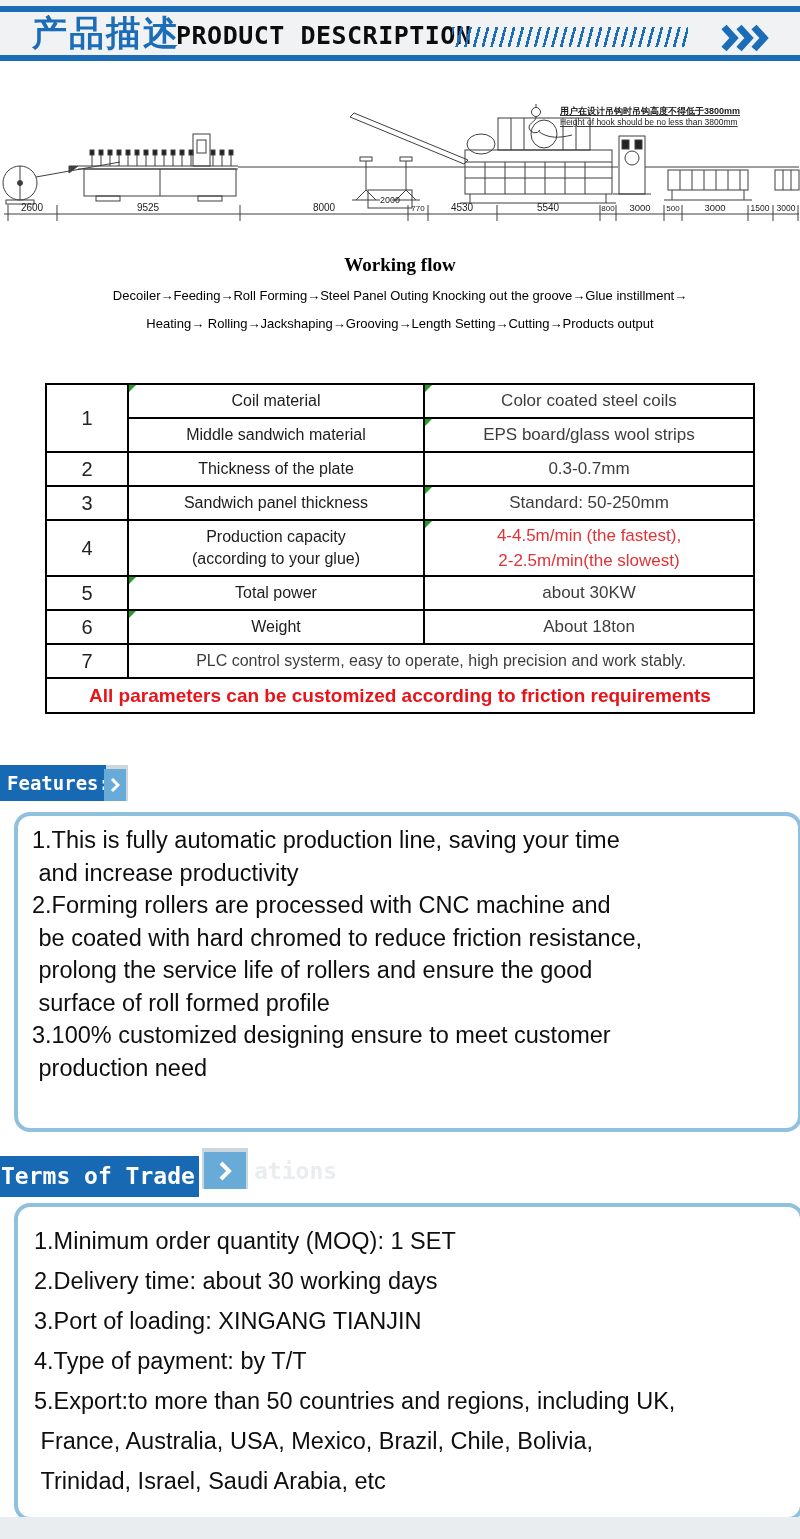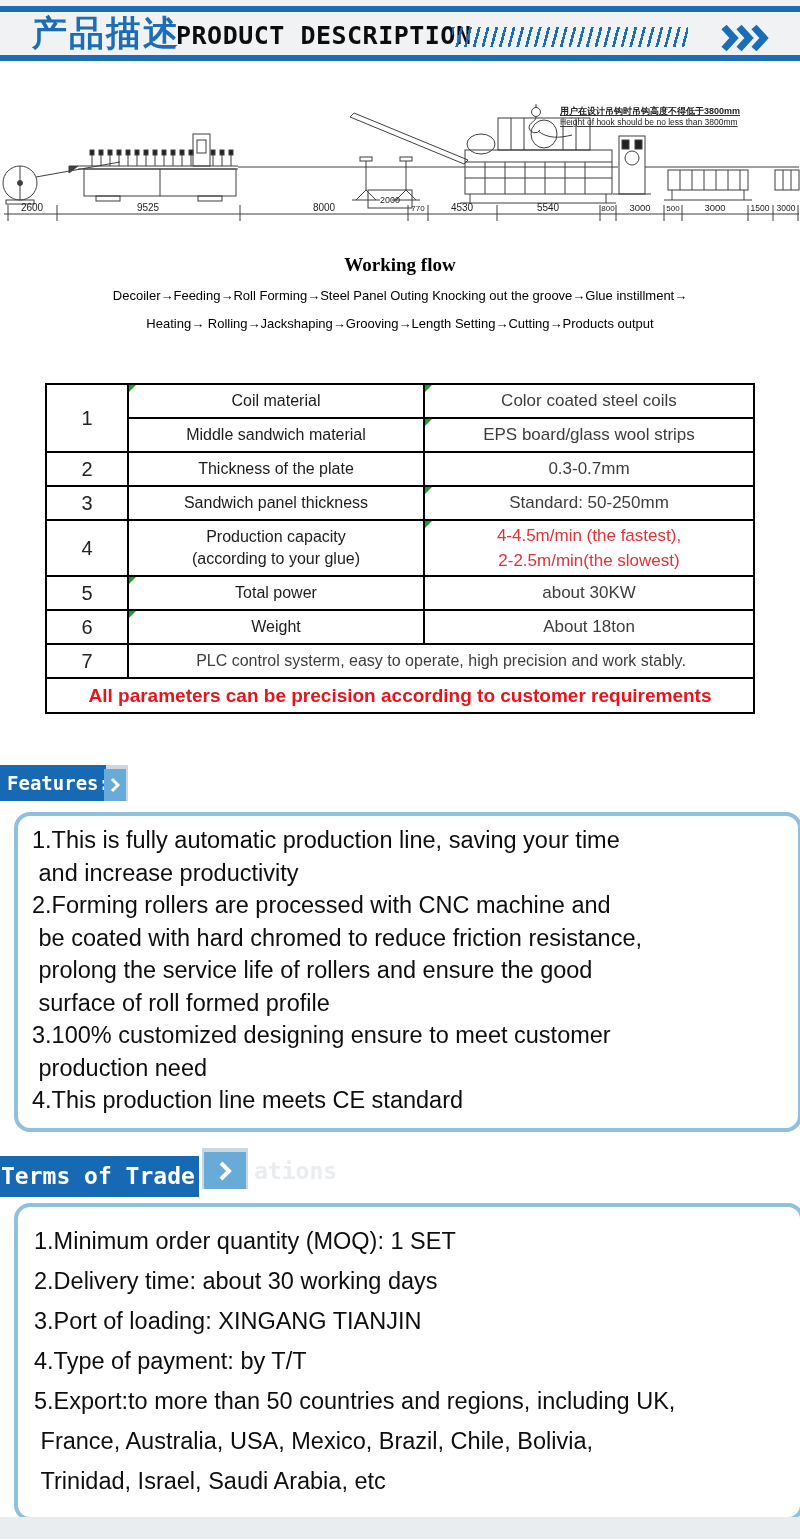--- a/index.html
+++ b/index.html
@@ -294,21 +294,21 @@
       <tr class="h33">
         <td class="no">6</td>
         <td class="lbl"><span class="gmark"></span><span>Weight</span></td>
         <td class="val">About 18ton</td>
       </tr>
       <tr class="h33">
         <td class="no">7</td>
         <td class="full" colspan="2">PLC control systerm, easy to operate, high precision and work stably.</td>
       </tr>
       <tr class="note">
-        <td colspan="3">All parameters can be precision according to customer requirements</td>
+        <td colspan="3">All parameters can be customized according to friction requirements</td>
       </tr>
     </tbody>
   </table>
 
   <div class="badge features">
     <span>Features:</span>
   </div>
   <div class="chev-back" style="left:106px;top:765px;width:22px;height:36px;"></div>
   <div class="chev-sq" style="left:104px;top:769px;width:22px;height:32px;">
     <svg width="10" height="16" viewBox="0 0 10 16">
@@ -317,21 +317,20 @@
   </div>
   <div class="bluebox features">
     <div class="fitem">1.This is fully automatic production line, saving your time
  and increase productivity</div>
     <div class="fitem">2.Forming rollers are processed with CNC machine and
  be coated with hard chromed to reduce friction resistance,
  prolong the service life of rollers and ensure the good
  surface of roll formed profile</div>
     <div class="fitem">3.100% customized designing ensure to meet customer
  production need</div>
-    <div class="fitem">4.This production line meets CE standard</div>
   </div>
 
   <div class="badge terms">
     <span>Terms of Trade</span>
   </div>
   <div class="chev-back" style="left:202px;top:1148px;width:46px;height:41px;"></div>
   <div class="chev-sq" style="left:204px;top:1152px;width:42px;height:37px;">
     <svg width="14" height="22" viewBox="0 0 14 22">
         <polyline points="3,3 11,11 3,19" fill="none" stroke="#fff" stroke-width="4"></polyline>
       </svg>

